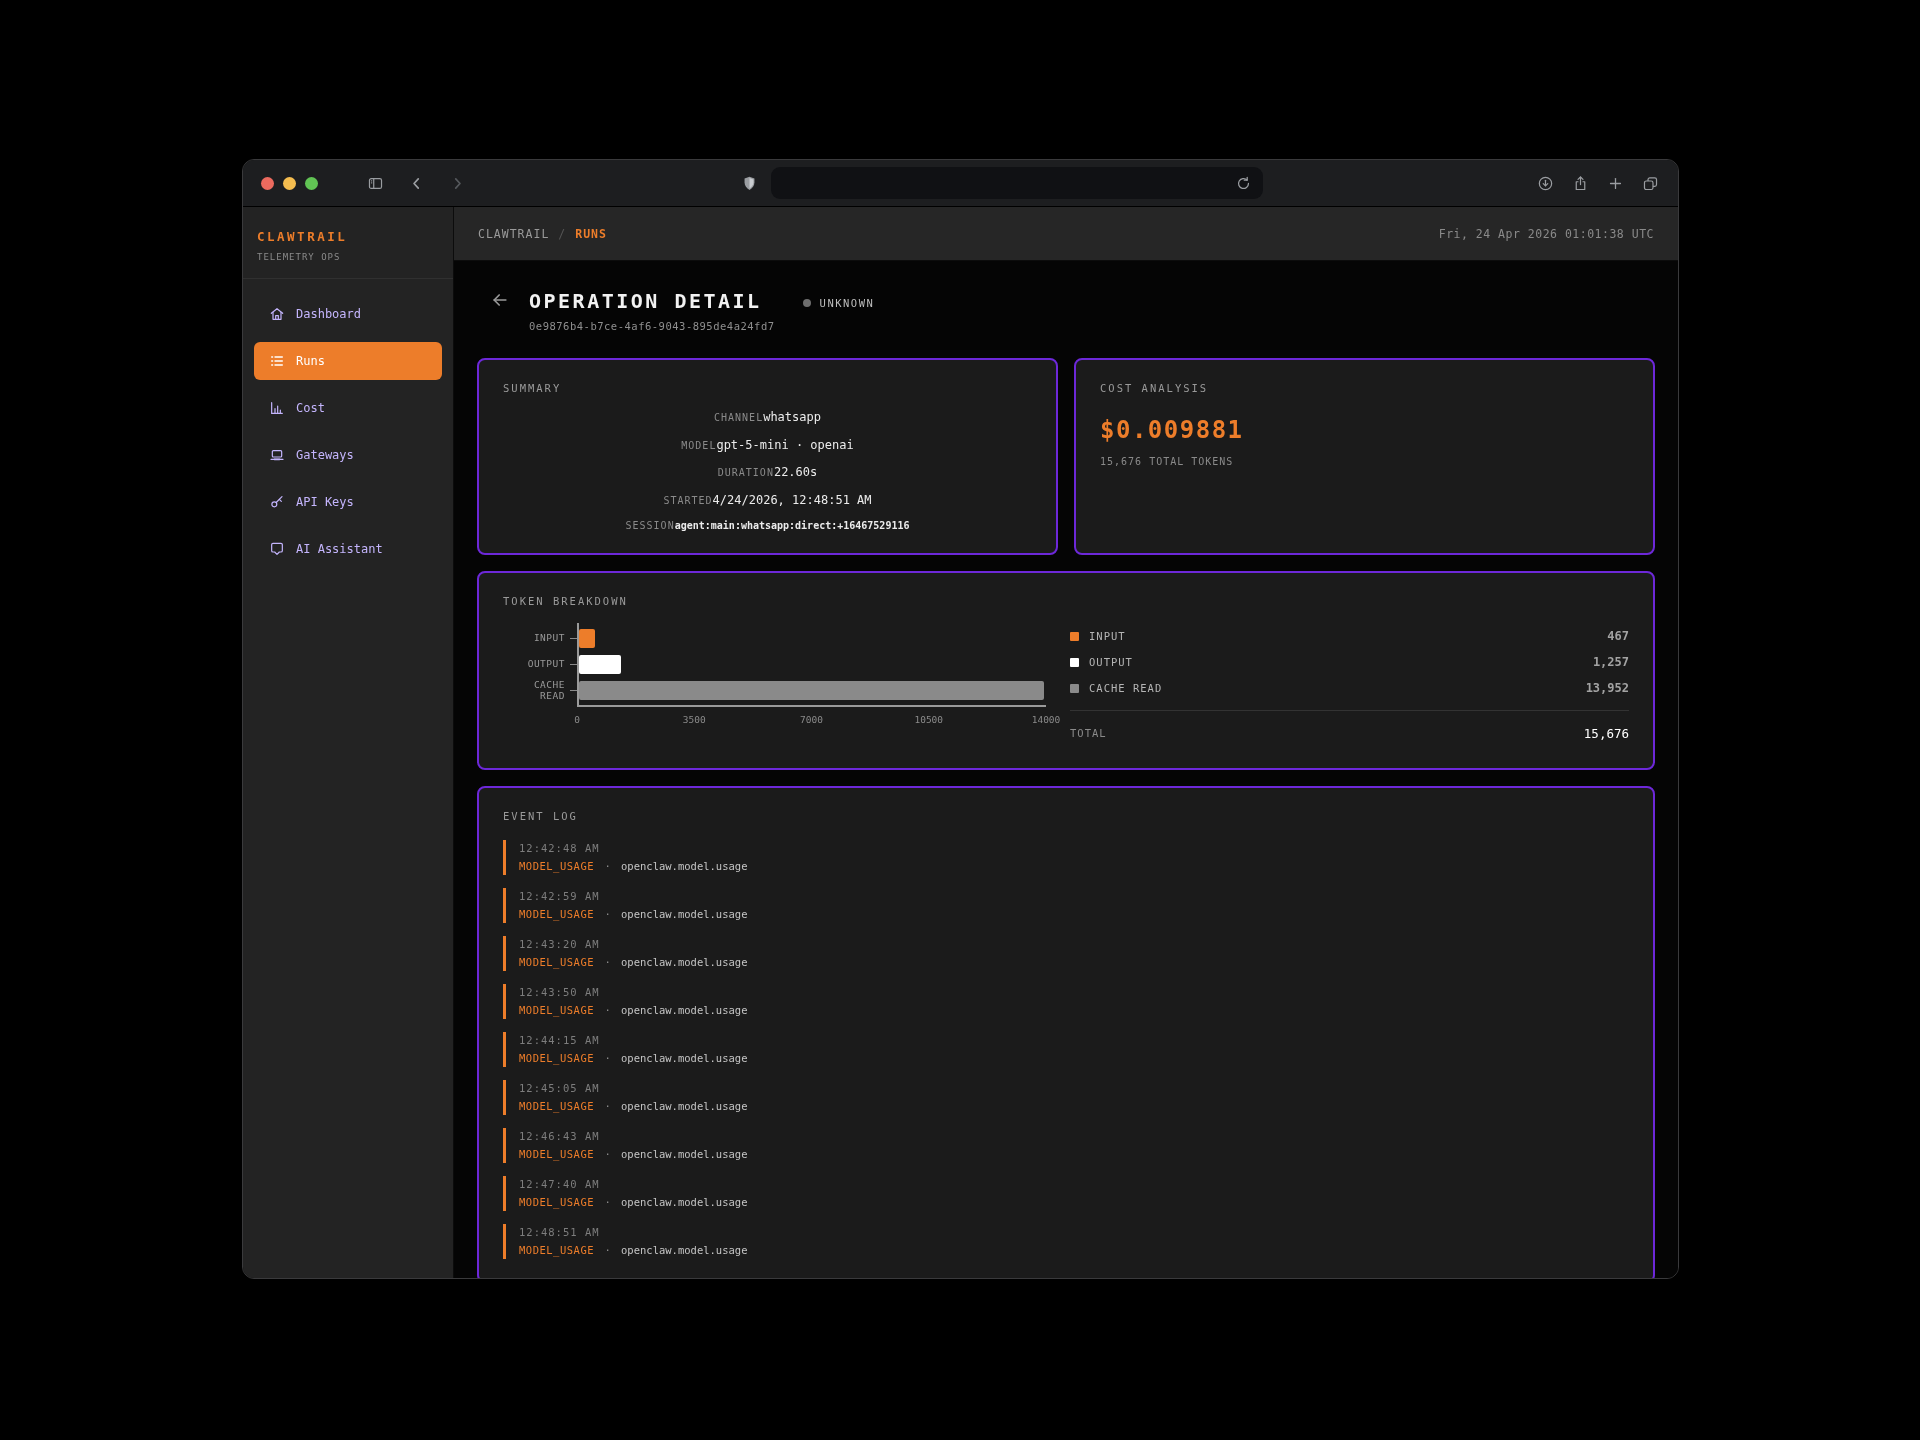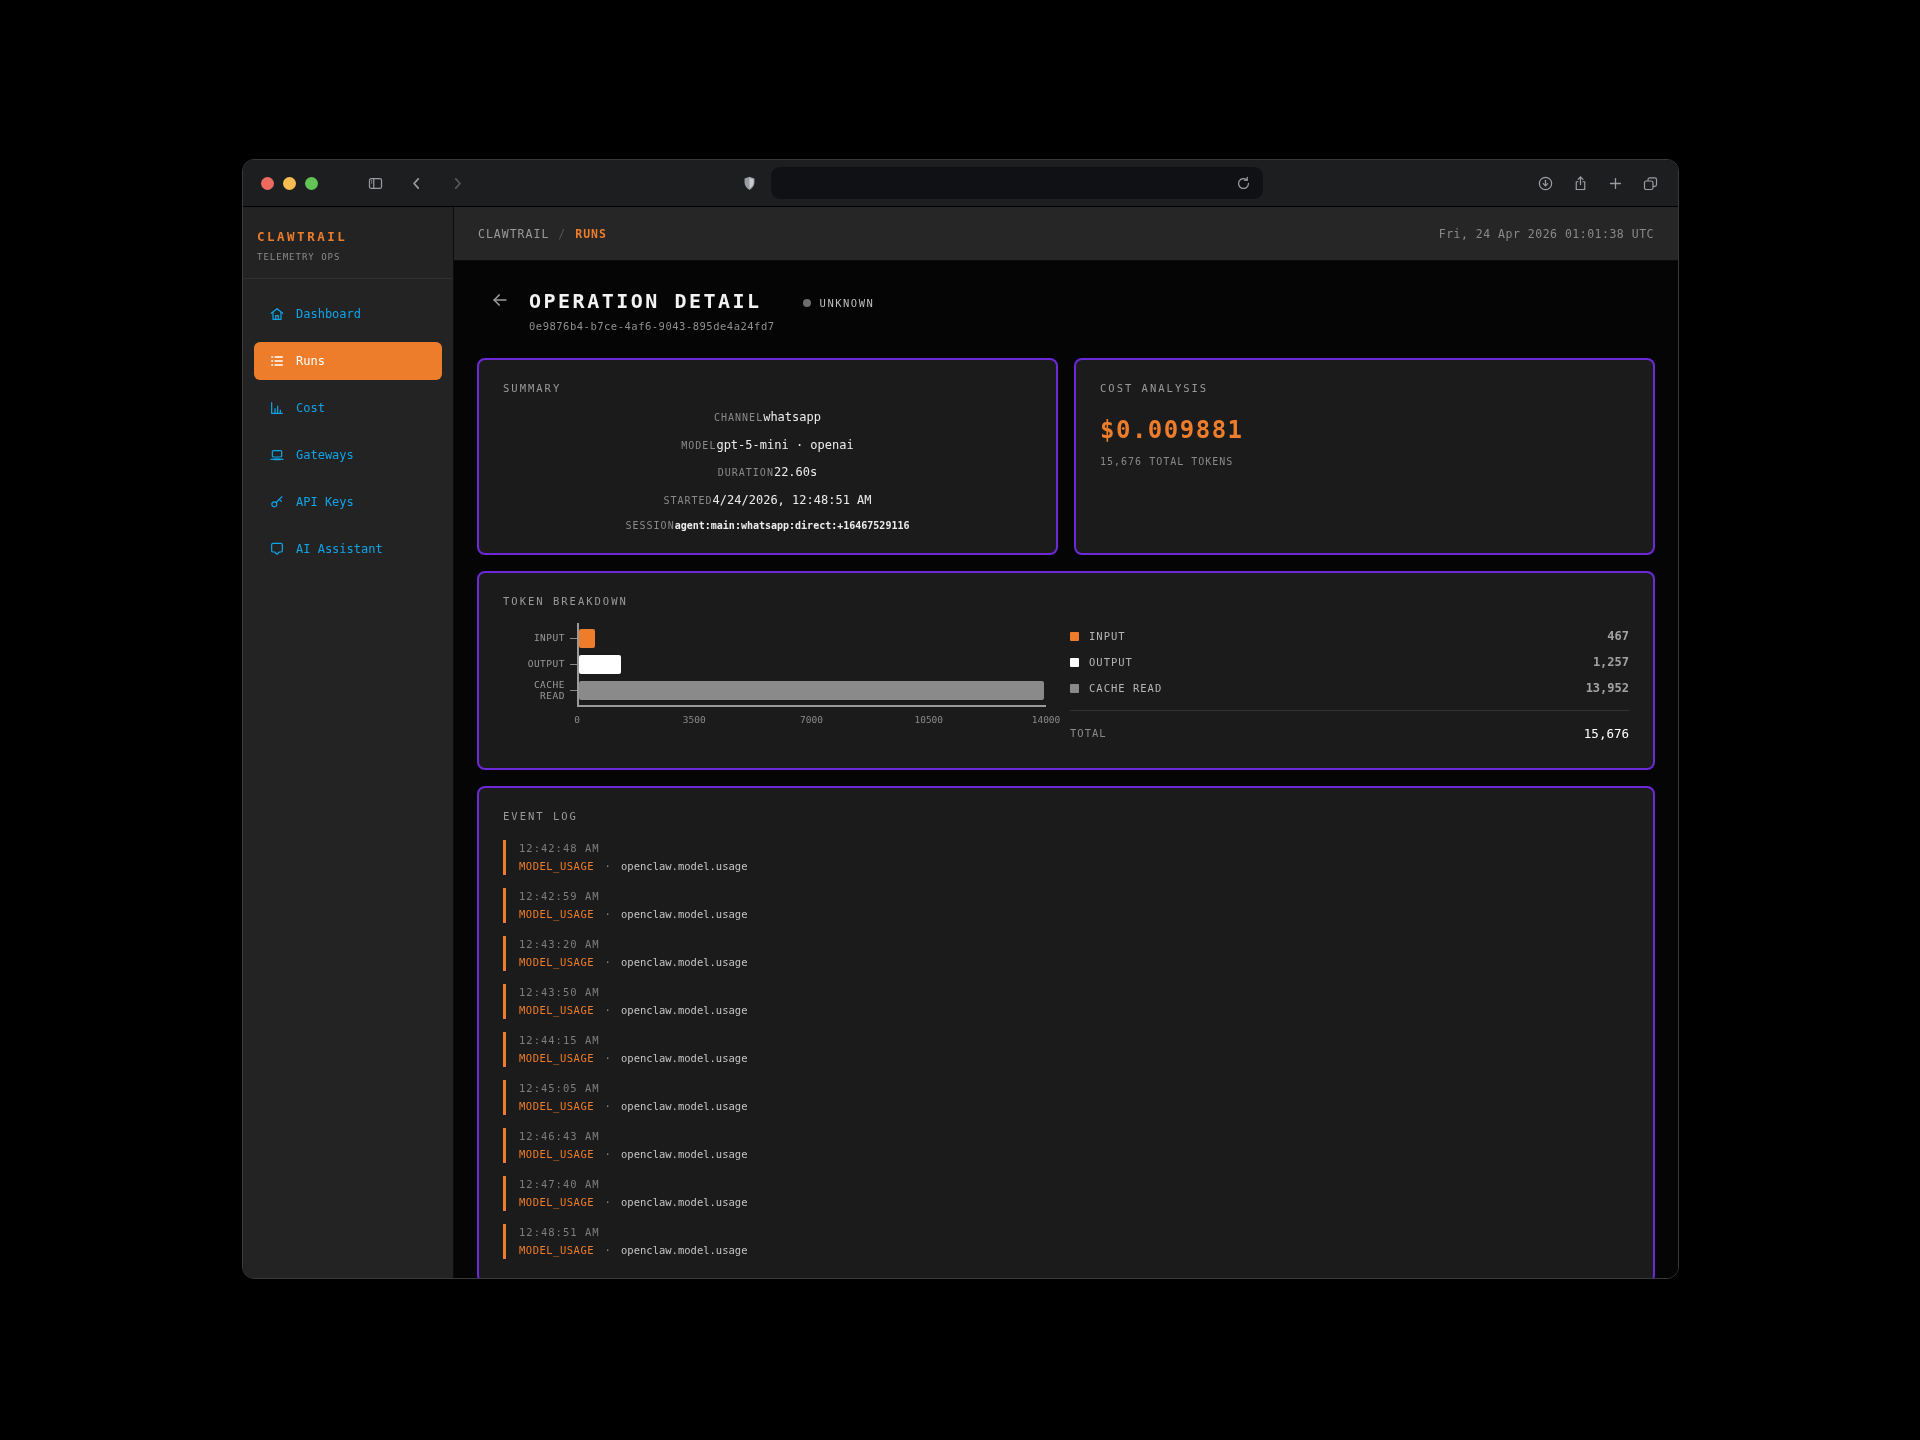--- a/index.html
+++ b/index.html
@@ -31,21 +31,21 @@
 
   
   .app { flex:1; display:flex; min-height:0; }
   .sidebar { width:211px; flex:0 0 211px; background:#232323; border-right:1px solid #0c0c0c; }
   .brand { padding:22px 14px 16px 14px; border-bottom:1px solid #303030; }
   .brand-logo { font-size:12.5px; font-weight:bold; letter-spacing:2.5px; color:#ED7D2A; }
   .brand-tagline { margin-top:8px; font-size:9px; letter-spacing:1px; color:#8a8a8a; }
   .nav { padding:16px 11px; }
   .nav-item {
     display:flex; align-items:center; gap:11px; height:38px; margin-bottom:9px;
-    padding:0 15px; border-radius:6px; color:#0ea5e9; font-size:12px; cursor:pointer;
+    padding:0 15px; border-radius:6px; color:#c4b5fd; font-size:12px; cursor:pointer;
   }
   .nav-item svg { width:16px; height:16px; flex:0 0 16px; }
   .nav-item.active { background:#ED7D2A; color:#ffffff; }
 
   .main { flex:1; display:flex; flex-direction:column; min-width:0; background:#050505; }
   .mheader {
     height:54px; flex:0 0 54px; background:#262626; display:flex; align-items:center;
     justify-content:space-between; padding:0 24px; border-bottom:1px solid #0c0c0c;
   }
   .crumb { font-size:11.5px; letter-spacing:1px; color:#9a9a9a; display:flex; gap:9px; align-items:center; }

